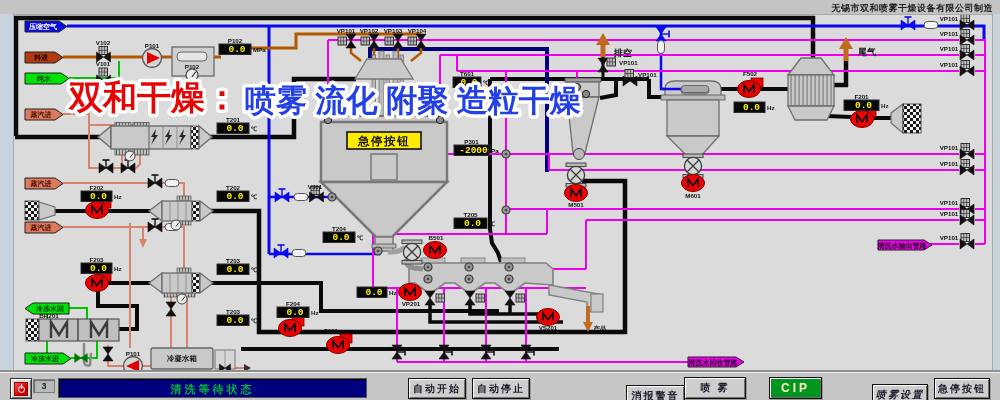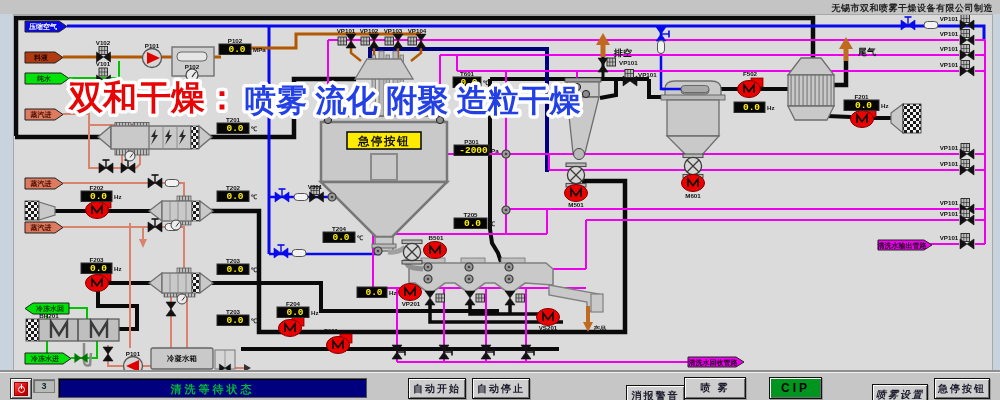--- a/index.html
+++ b/index.html
@@ -5,21 +5,21 @@
   html,body{margin:0;padding:0;}
   body{font-family:"Liberation Sans",sans-serif;}
   #app{position:relative;width:1000px;height:400px;background:#c9d3de;overflow:hidden;}
   #titlebar{position:absolute;left:0;top:0;width:1000px;height:14px;background:#c4c4c4;}
   #main-title{position:absolute;left:0;top:1px;width:900px;text-align:center;font-size:10.5px;font-weight:bold;color:#111;text-decoration:underline;letter-spacing:.5px;}
   #company{position:absolute;right:7px;top:2px;font-size:9px;font-weight:bold;color:#222;letter-spacing:.5px;font-family:Liberation Mono, monospace;}
   #diagram-wrap{position:absolute;left:13px;top:14px;width:978px;height:358px;background:#dbdbdb;border:1px solid #a8a8a8;}
   svg{position:absolute;left:0;top:0;}
   #toolbar{position:absolute;left:0;top:372px;width:1000px;height:28px;background:#c6c6c6;border-top:1px solid #efefef;box-shadow:0 -2px 0 #8f8f8f;}
   .tb-btn{position:absolute;display:flex;align-items:center;justify-content:center;background:#cecece;border:1px solid #111;box-shadow:inset 1px 1px 0 #fff,inset -1px -1px 0 #6f6f6f,1px 1px 0 #9a9a9a;font-size:10px;font-weight:bold;color:#1c1c2e;letter-spacing:2px;cursor:default;}
-  .tb-btn.green{background:#00951f;color:#000000;font-size:12px;letter-spacing:3px;}
+  .tb-btn.green{background:#00951f;color:#fef9c3;font-size:12px;letter-spacing:3px;}
   #power-btn{position:absolute;left:10px;top:5px;width:20px;height:19px;background:#dcdcdc;border:1px solid #333;box-shadow:inset 1px 1px 0 #fff,inset -1px -1px 0 #777;display:flex;align-items:center;justify-content:center;}
   #power-glyph{position:relative;width:14px;height:14px;background:linear-gradient(135deg,#f55 0%,#d90000 60%,#a00 100%);border:1px solid #900;box-sizing:border-box;display:block;}
   #power-glyph:before{content:"";position:absolute;left:2.5px;top:3px;width:7px;height:7px;border:1.6px solid #fff;border-radius:50%;box-sizing:border-box;}
   #power-glyph:after{content:"";position:absolute;left:5.7px;top:1px;width:1.8px;height:5px;background:#fff;}
   #counter-box{position:absolute;left:33px;top:6px;width:20px;height:12px;background:#b8bcb8;border:1px solid #7d7d7d;box-shadow:inset 1px 1px 1px #666;font-size:9px;font-weight:bold;color:#123;display:flex;align-items:center;justify-content:center;}
   #status-panel{position:absolute;left:58px;top:5px;width:307px;height:18px;background:#00007e;border:1px solid #555;box-shadow:inset 1px 1px 1px #000;display:flex;align-items:flex-end;justify-content:center;}
   #status-text{font-size:11px;font-weight:bold;color:#00b43c;letter-spacing:3px;}
 </style>
 </head>
 <body>

